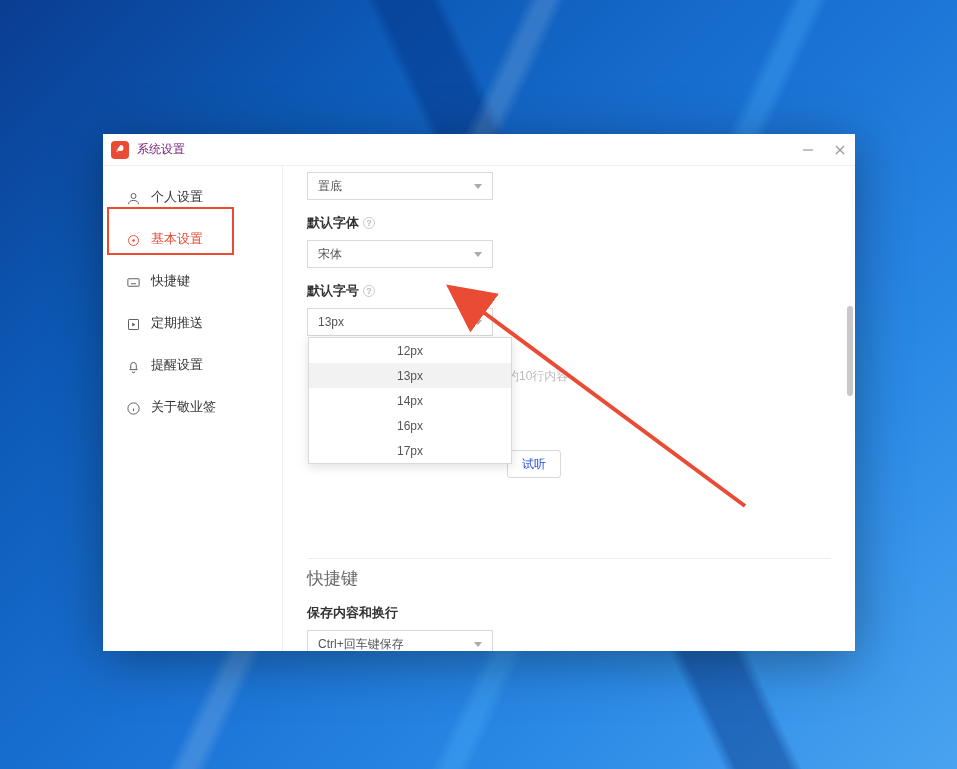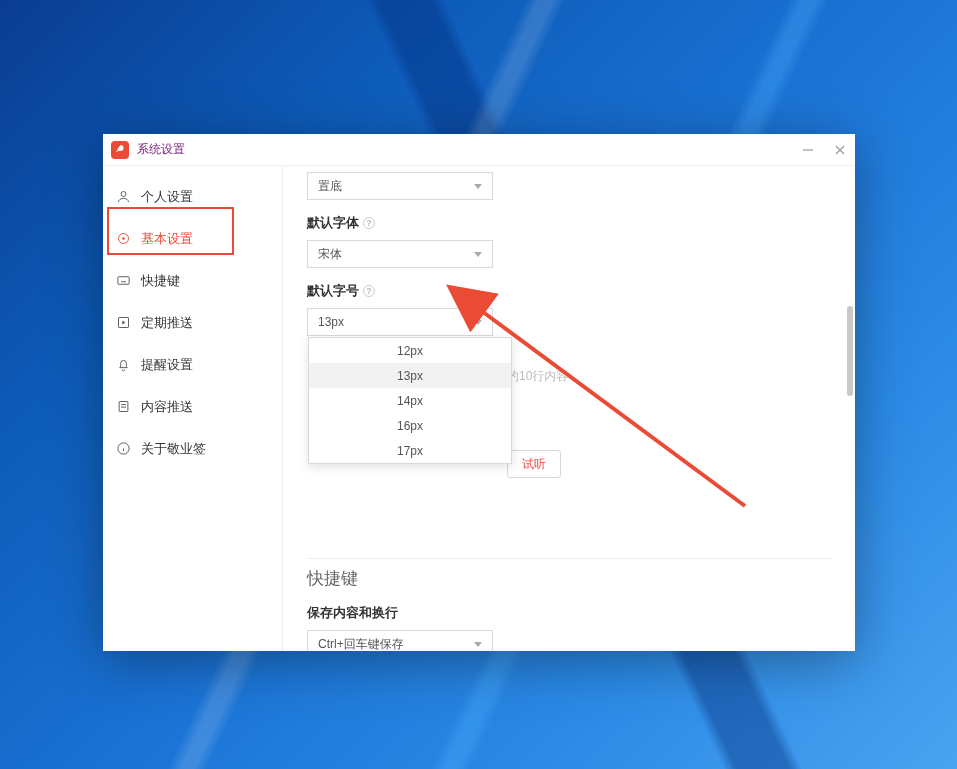--- a/index.html
+++ b/index.html
@@ -16,21 +16,21 @@
     .titlebar{height:32px;display:flex;align-items:center;padding:0 8px;border-bottom:1px solid #f0f0f0;}
     .app-icon{width:18px;height:18px;background:#e94b35;border-radius:4px;margin-right:8px;
               display:flex;align-items:center;justify-content:center;}
     .app-icon svg{width:12px;height:12px;fill:#fff;}
     .title-text{font-size:12px;color:#701a75;}
     .winbtns{margin-left:auto;display:flex;gap:18px;align-items:center;}
     .winbtn{width:14px;height:14px;color:#888;display:flex;align-items:center;justify-content:center;cursor:pointer;}
     .winbtn svg{width:12px;height:12px;stroke:#999;stroke-width:1.2;fill:none;}
     .body{flex:1;display:flex;overflow:hidden;}
     .sidebar{width:180px;border-right:1px solid #eee;padding-top:10px;}
-    .nav-item{display:flex;align-items:flex-start;padding:12px 12px;font-size:13px;color:#333;cursor:pointer;gap:10px;}
+    .nav-item{display:flex;align-items:flex-end;padding:12px 22px;font-size:13px;color:#333;cursor:pointer;gap:10px;}
     .nav-item .nicon{width:16px;height:16px;display:flex;align-items:center;justify-content:center;}
     .nav-item .nicon svg{width:15px;height:15px;stroke:#555;stroke-width:1.5;fill:none;}
     .nav-item.active{color:#e94b35;}
     .nav-item.active .nicon svg{stroke:#e94b35;}
     .nav-highlight{position:absolute;left:107px;top:207px;width:127px;height:48px;
                    border:2px solid #e94b35;pointer-events:none;z-index:50;}
     .content{flex:1;position:relative;overflow:hidden;padding:0 24px;}
     .scrollbar{position:absolute;right:2px;top:140px;width:6px;height:90px;background:#c8c8c8;border-radius:3px;}
     .field{margin-top:14px;}
     .field-label{font-size:13px;color:#333;font-weight:600;display:flex;align-items:center;gap:4px;}
@@ -42,21 +42,21 @@
     .select .caret{width:0;height:0;border-left:4px solid transparent;border-right:4px solid transparent;
                    border-top:5px solid #aaa;}
     .select.top{margin-top:0;}
     .dropdown{position:absolute;left:0;top:28px;width:204px;background:#fff;border:1px solid #d9d9d9;
               box-shadow:0 3px 10px rgba(0,0,0,.12);z-index:30;}
     .dropdown-item{height:25px;display:flex;align-items:center;justify-content:center;
                    font-size:12px;color:#555;cursor:pointer;}
     .dropdown-item.sel{background:#f2f2f2;}
     .hint-text{position:absolute;left:200px;top:34px;font-size:12px;color:#bbb;}
     .btn{display:inline-flex;align-items:center;justify-content:center;height:28px;padding:0 14px;
-         border:1px solid #d9d9d9;background:#fff;border-radius:3px;font-size:12px;color:#ef4444;cursor:pointer;}
+         border:1px solid #d9d9d9;background:#fff;border-radius:3px;font-size:12px;color:#1d4ed8;cursor:pointer;}
     .section-title{font-size:17px;color:#666;margin-top:210px;}
     .divider{height:1px;background:#eee;margin-top:-20px;margin-bottom:8px;}
     .arrow{position:absolute;left:445px;top:276px;width:330px;height:250px;pointer-events:none;z-index:60;}
   </style>
 </head>
 <body>
 
 <div class="window">
 
   <div class="titlebar">
@@ -127,30 +127,20 @@
           <svg viewBox="0 0 24 24">
               <path d="M6 17h12l-1.5-2V10a4.5 4.5 0 0 0-9 0v5L6 17z"></path>
               <path d="M10 20a2 2 0 0 0 4 0"></path>
             </svg>
         </span>
         <span>提醒设置</span>
       </div>
       <div class="nav-item">
         <span class="nicon">
           <svg viewBox="0 0 24 24">
-              <rect x="5" y="4" width="14" height="16" rx="1"></rect>
-              <line x1="8" y1="9" x2="16" y2="9"></line>
-              <line x1="8" y1="13" x2="16" y2="13"></line>
-            </svg>
-        </span>
-        <span>内容推送</span>
-      </div>
-      <div class="nav-item">
-        <span class="nicon">
-          <svg viewBox="0 0 24 24">
               <circle cx="12" cy="12" r="9"></circle>
               <line x1="12" y1="8" x2="12" y2="8"></line>
               <line x1="12" y1="12" x2="12" y2="16"></line>
             </svg>
         </span>
         <span>关于敬业签</span>
       </div>
     </div>
 
     <div class="content">

